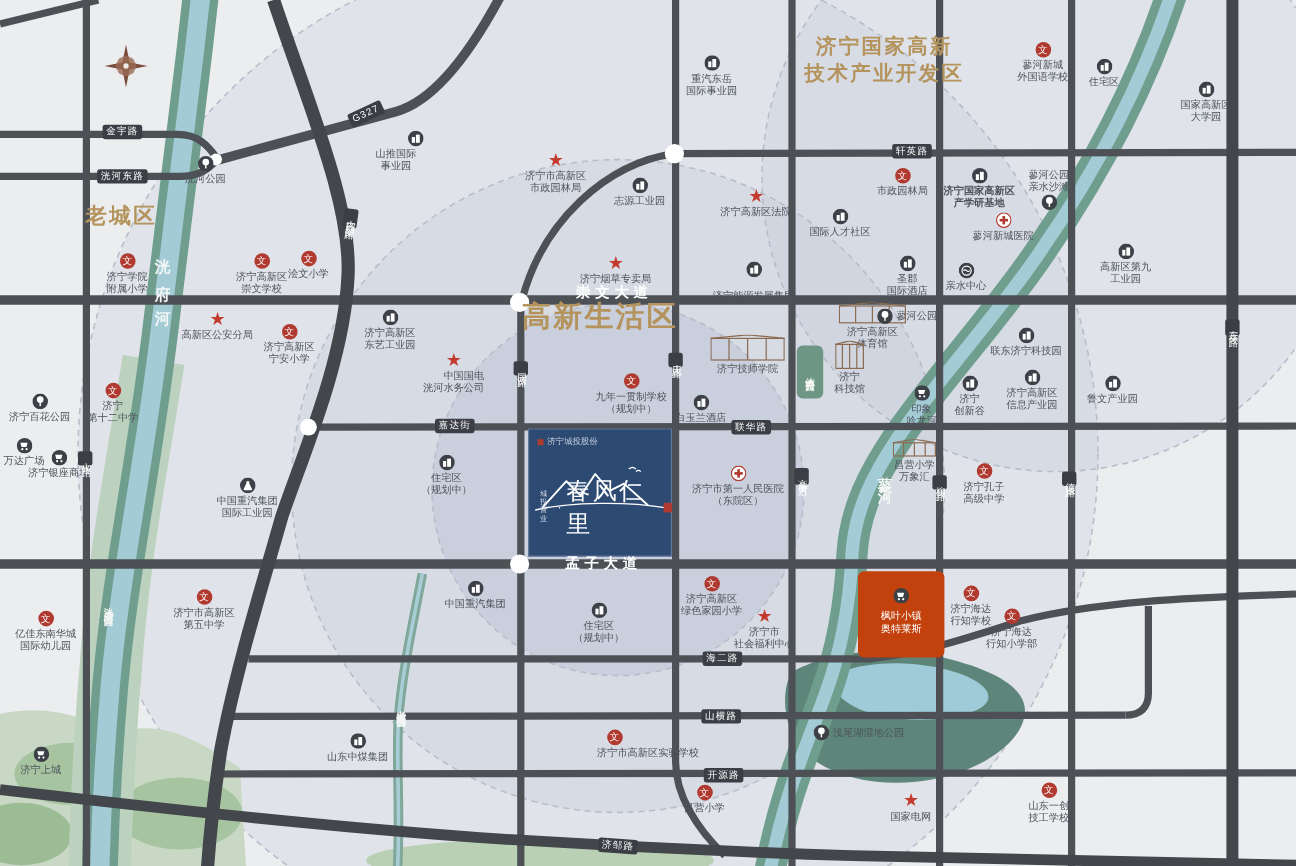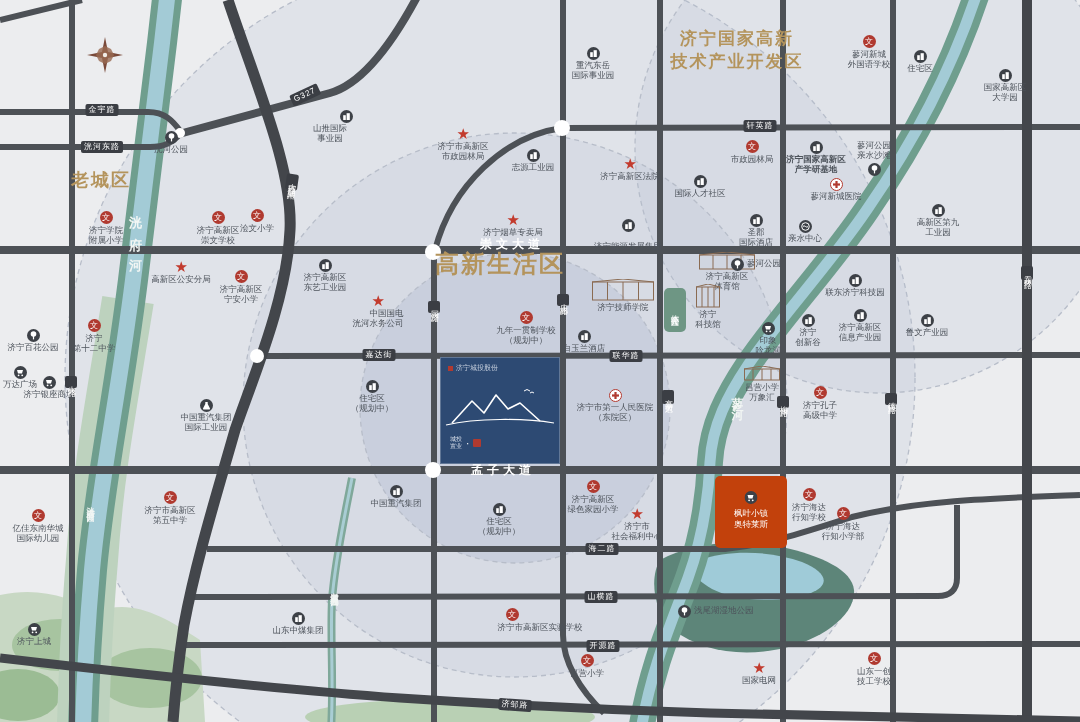--- a/index.html
+++ b/index.html
@@ -114,20 +114,21 @@
       <path d="M12,40 L32,18 L44,30 L56,12 L68,26 L80,20 L100,38" stroke="#fff" stroke-width="1.6" fill="none" stroke-linejoin="round"></path>
       <path d="M6,42 C36,35 84,35 114,40" stroke="#fff" stroke-width="1.2" fill="none"></path>
       <path d="M84,8 q3,-3 6,0 M90,10 q2,-2 4,0" stroke="#fff" stroke-width="1" fill="none"></path>
     </svg>
     <div class="brandrow">
       <span class="smallstack">
         <span>城投</span>
         <span>置业</span>
       </span>
       <span class="dot">·</span>
+      <span class="brand">春风仁里</span>
       <span class="seal"></span>
     </div>
   </div>
 
   <div id="overlay">
       <div class="poi">
         <div class="ic" style="left: 339.5px; top: 108.5px;"><svg width="13" height="13">
             <circle cx="6.5" cy="6.5" r="6.5" fill="#3d4147"></circle>
             <rect x="3.2" y="5.2" width="2.6" height="4.8" fill="#fff"></rect>
             <rect x="6.6" y="3.2" width="3.2" height="6.8" fill="#fff"></rect>

